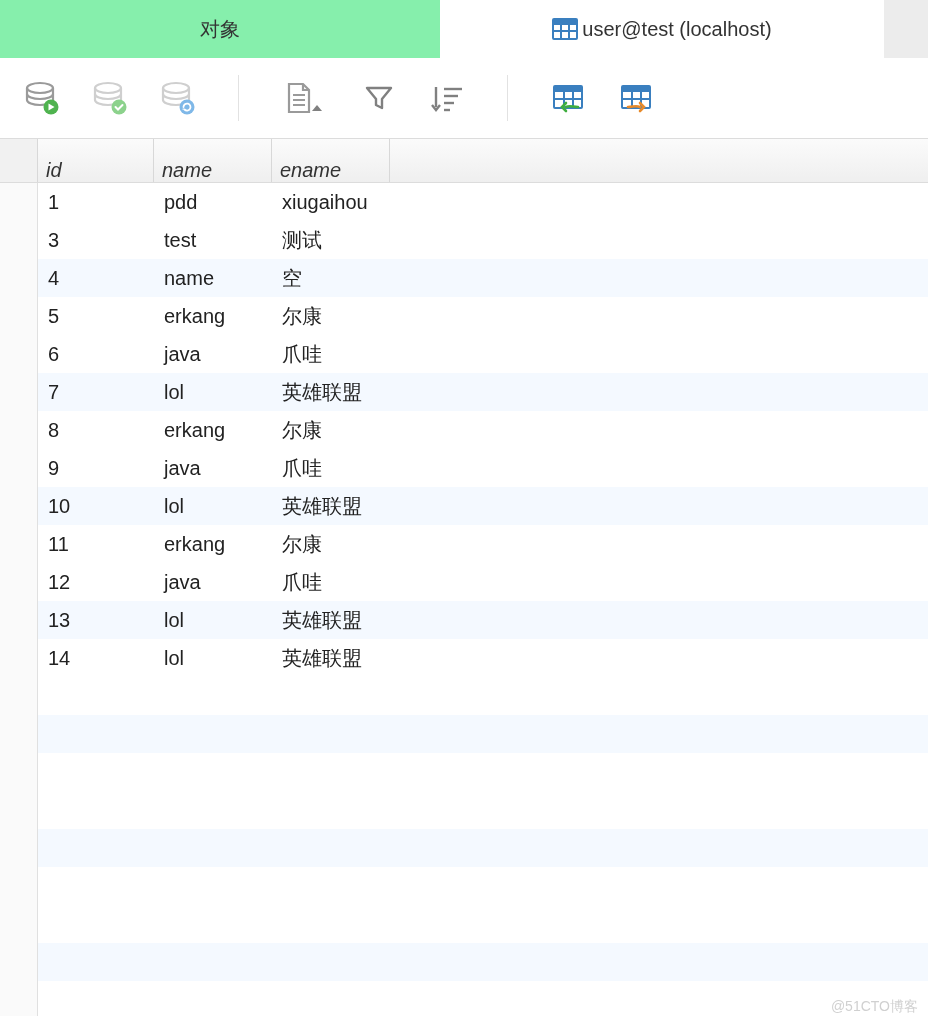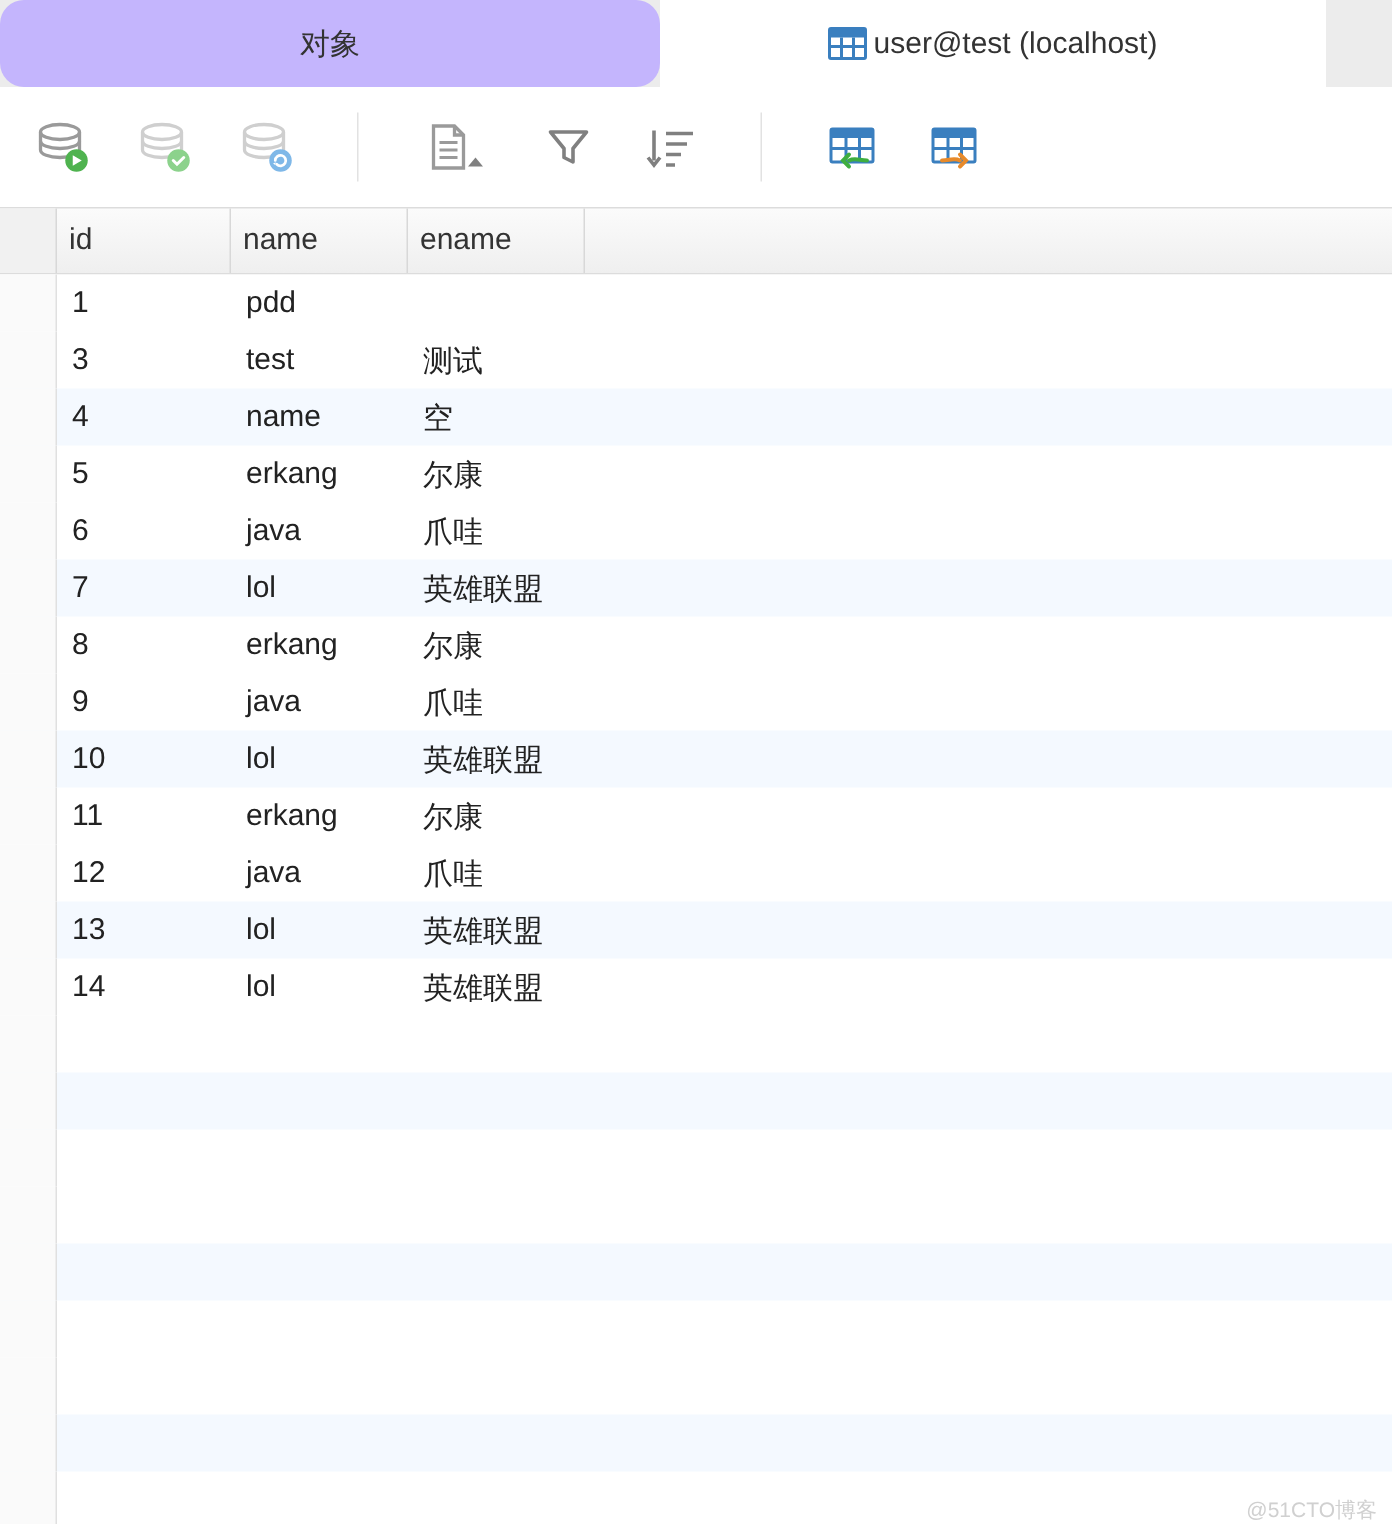--- a/index.html
+++ b/index.html
@@ -1,31 +1,31 @@
 <!DOCTYPE html>
 <html><head>
 <meta charset="utf-8">
 <style>
   * { box-sizing: border-box; margin: 0; padding: 0; }
   html, body { width: 928px; height: 1016px; font-family: -apple-system, "Helvetica Neue", Arial, sans-serif; font-size: 20px; background: #fff; color: #222; }
   
   .tabs { display: flex; height: 58px; background: #ececec; }
   .tab { display: flex; align-items: center; justify-content: center; height: 100%; cursor: pointer; }
-  .tab.inactive { width: 440px; background: #c4b5fd; color: #333; border-radius: 16px; }
+  .tab.inactive { width: 440px; background: #86efac; color: #333; }
   .tab.active { width: 444px; background: #fff; color: #333; gap: 4px; }
   .tab.tail { flex: 1; background: #ececec; }
   .tab .table-icon { display: inline-block; }
   
   .toolbar { display: flex; align-items: center; height: 80px; background: #fff; padding-left: 22px; gap: 28px; }
   .toolbar .sep { width: 1px; height: 46px; background: #e2e2e2; margin: 0 12px; }
   .tool-btn { width: 40px; height: 40px; display: flex; align-items: center; justify-content: center; cursor: pointer; }
   
   .colhead { display: flex; height: 45px; background: linear-gradient(#fbfbfb,#efefef); border-top: 1px solid #dcdcdc; border-bottom: 1px solid #dcdcdc; }
   .colhead .gutter { width: 38px; border-right: 1px solid #d8d8d8; background:#f1f1f1; }
-  .colhead .col { display: flex; align-items: center; padding-left: 8px; border-right: 1px solid #d8d8d8; color: #333; }
+  .colhead .col { display: flex; align-items: flex-end; padding-left: 8px; border-right: 1px solid #d8d8d8; color: #333; font-style: italic; }
   .col-id   { width: 116px; }
   .col-ename{ width: 118px; }
   .col-name { width: 118px; }
   .col-rest { flex:1; border-right:none !important; }
   
   .grid { position: relative; height: calc(1016px - 58px - 80px - 45px); background: #fff; }
   .row { display: flex; height: 38px; align-items: center; }
   .row .gutter { width: 38px; height:100%; border-right: 1px solid #e0e0e0; background:#fafafa; }
   .cell { padding-left: 10px; }
   .c-id   { width: 116px; }
@@ -154,20 +154,21 @@
     <span>ename</span>
   </div>
   <div class="col col-rest"></div>
 </div>
 
 <div class="grid" id="grid">
   <div class="row">
       <div class="gutter"></div>
       <div class="cell c-id">1</div>
       <div class="cell c-ename">pdd</div>
+      <div class="cell c-name">xiugaihou</div>
     </div>
     <div class="row">
       <div class="gutter"></div>
       <div class="cell c-id">3</div>
       <div class="cell c-ename">test</div>
       <div class="cell c-name">测试</div>
     </div>
     <div class="row stripe">
       <div class="gutter"></div>
       <div class="cell c-id">4</div>

